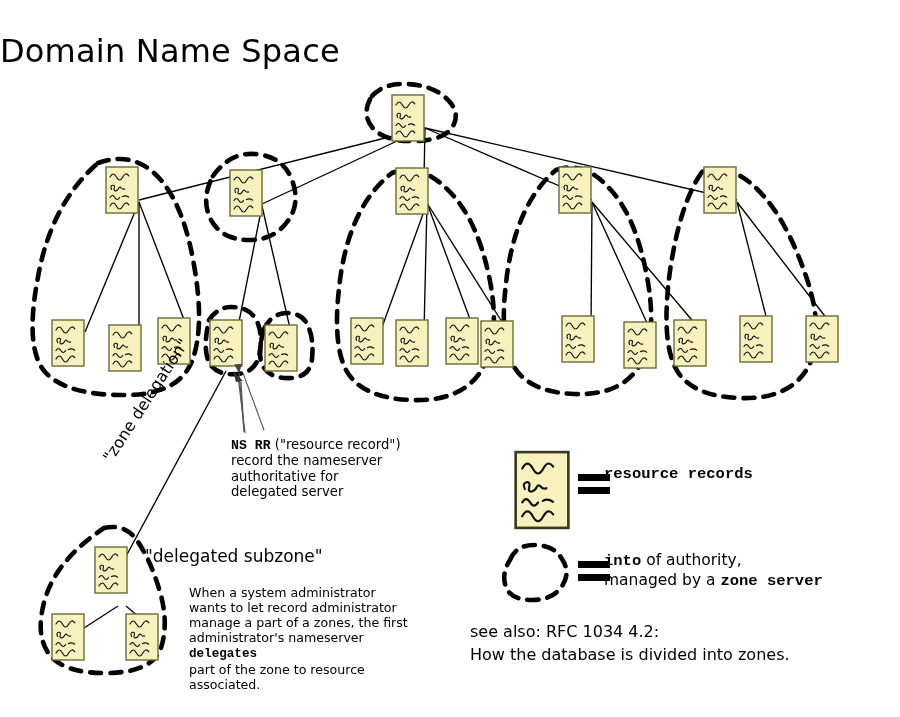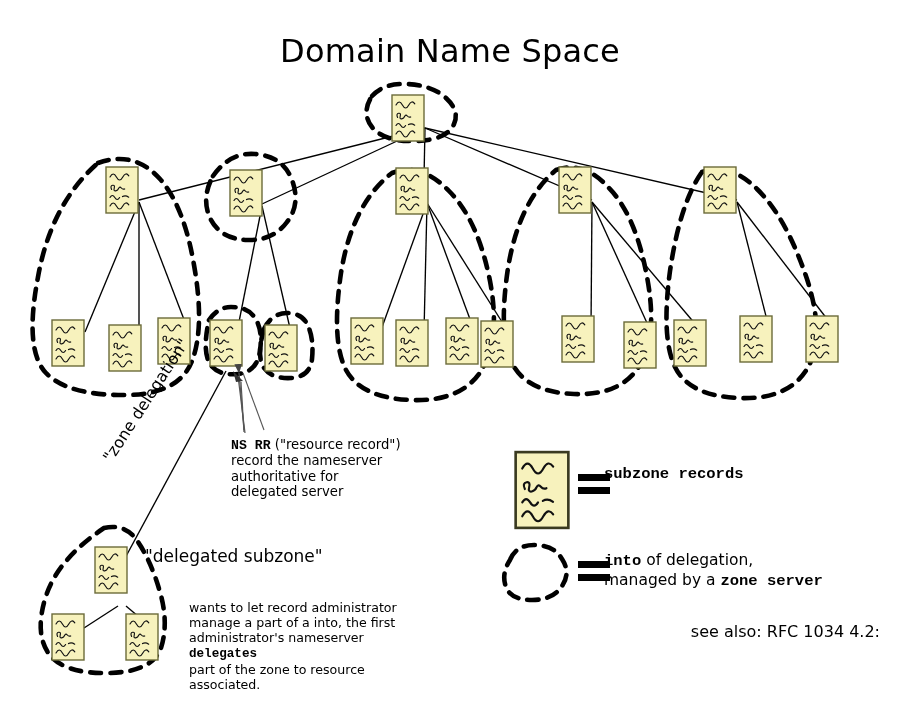--- a/index.html
+++ b/index.html
@@ -6,21 +6,21 @@
   html,body{margin:0;padding:0;background:#ffffff;}
   body{
     width:900px;height:717px;position:relative;overflow:hidden;
     font-family:"DejaVu Sans","Liberation Sans",sans-serif;
     color:#000;
   }
   #stage{position:absolute;left:0;top:0;width:900px;height:717px;}
   svg#canvas{position:absolute;left:0;top:0;width:900px;height:717px;}
 
   .page-title{
-    position:absolute;left:0;top:32px;width:900px;text-align:center;
+    position:absolute;left:0;top:32px;width:900px;text-align:left;
     font-size:32px;font-weight:400;letter-spacing:0.2px;
   }
 
   .txt{position:absolute;}
   .b{font-weight:bold;font-family:Liberation Mono, monospace;}
 
   .ns-note{
     left:231px;top:437px;width:215px;
     font-size:13.2px;line-height:15.4px;
   }
@@ -36,21 +36,21 @@
     font-size:16px;
     transform:rotate(-57deg);
     transform-origin:left top;
     white-space:nowrap;
   }
 
   .legend-txt{font-size:15.5px;line-height:19px;}
   .lg1{left:604px;top:464px;}
   .lg2{left:604px;top:551px;}
   .seealso{
-    left:470px;top:620px;width:410px;text-align:right;
+    left:470px;top:620px;width:410px;text-align:left;
     font-size:16px;line-height:23px;
   }
 </style>
 </head>
 <body>
 
 <div id="stage">
 
   <div class="page-title">Domain Name Space</div>
 
@@ -198,34 +198,35 @@
     <span>record the nameserver</span><br>
     <span>authoritative for</span><br>
     <span>delegated server</span>
   </div>
 
   <div class="txt zone-deleg-rot">"zone delegation"</div>
 
   <div class="txt deleg-label">"delegated subzone"</div>
 
   <div class="txt admin-note">
-    <br>
+    <span>When a system administrator</span><br>
     <span>wants to let record administrator</span><br>
-    <span>manage a part of a into, the first</span><br>
+    <span>manage a part of a zones, the first</span><br>
     <span>administrator's nameserver </span><span class="b">delegates</span><br>
     <span>part of the zone to resource</span><br>
     <span>associated.</span>
   </div>
 
   <div class="txt legend-txt lg1">
-    <span class="b">subzone records</span><br>
+    <span class="b">resource records</span><br>
   </div>
 
   <div class="txt legend-txt lg2">
-    <span class="b">into</span><span> of delegation,</span><br>
+    <span class="b">into</span><span> of authority,</span><br>
     <span>managed by a </span><span class="b">zone server</span>
   </div>
 
   <div class="txt seealso">
     <span>see also: RFC 1034 4.2:</span><br>
+    <span>How the database is divided into zones.</span>
   </div>
 
 </div>
 
 </body></html>

